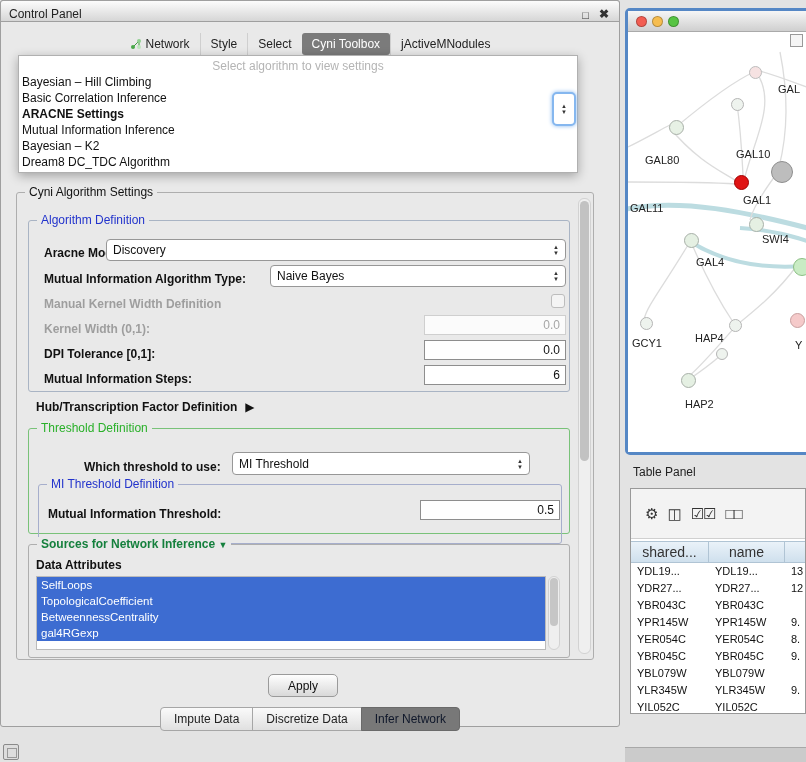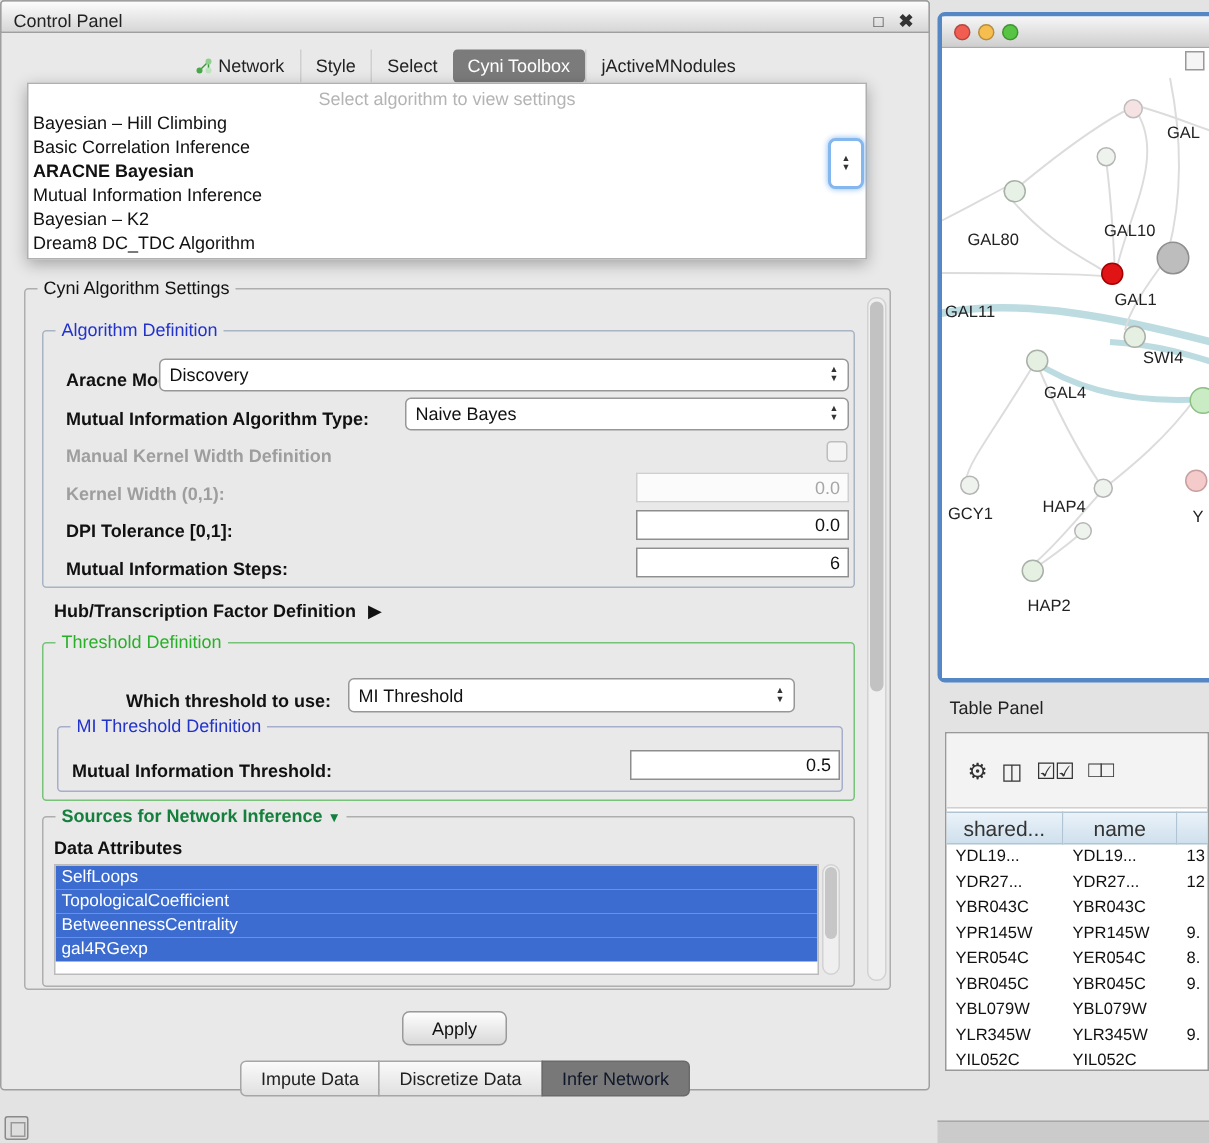--- a/index.html
+++ b/index.html
@@ -36,21 +36,21 @@
                   align-items:center;justify-content:center;font-size:6px;line-height:6px;color:#333}
 
   
   .group{border:1px solid #aeaeae;border-radius:3px}
   .grouplegend{position:absolute;top:-8px;left:8px;background:#e9e9e9;padding:0 4px;font-size:12px;white-space:nowrap}
   #settings-group{left:16px;top:192px;width:578px;height:468px}
   #algdef-group{left:28px;top:220px;width:542px;height:172px;border-color:#a9b4c4}
   #algdef-group .grouplegend{color:#2233cc}
   #threshold-group{left:28px;top:428px;width:542px;height:106px;border-color:#79c279}
   #threshold-group .grouplegend{color:#29b029}
-  #mi-group{left:38px;top:484px;width:524px;height:44px;border-color:#a6aecc}
+  #mi-group{left:38px;top:484px;width:524px;height:60px;border-color:#a6aecc}
   #mi-group .grouplegend{color:#2233cc}
   #sources-group{left:28px;top:544px;width:542px;height:114px}
   #sources-group .grouplegend{font-weight:bold;color:#15803d}
 
   
   #settings-scrollbar{left:578px;top:198px;width:13px;height:456px;background:#efefef;border:1px solid #d2d2d2;border-radius:6px}
   #settings-thumb{left:580px;top:201px;width:9px;height:260px;background:#c2c2c2;border-radius:5px}
   #attr-scroll{left:548px;top:576px;width:12px;height:74px;background:#efefef;border:1px solid #d2d2d2;border-radius:6px}
   #attr-thumb{left:550px;top:578px;width:8px;height:48px;background:#c6c6c6;border-radius:4px}
 
@@ -242,21 +242,21 @@
       <div class="btab">Impute Data</div>
       <div class="btab">Discretize Data</div>
       <div class="btab sel">Infer Network</div>
     </div>
 
   <div class="abs" id="algo-popup">
     <div id="popup-placeholder">Select algorithm to view settings</div>
     <div id="popup-list">
         <div class="popup-item">Bayesian – Hill Climbing</div>
         <div class="popup-item">Basic Correlation Inference</div>
-        <div class="popup-item bold">ARACNE Bayesian</div>
+        <div class="popup-item bold">ARACNE Settings</div>
         <div class="popup-item">Mutual Information Inference</div>
         <div class="popup-item">Bayesian – K2</div>
         <div class="popup-item">Dream8 DC_TDC Algorithm</div>
       </div>
   </div>
   <div class="abs" id="combo-fragment">
       <span>▲</span>
       <span>▼</span>
     </div>
 

